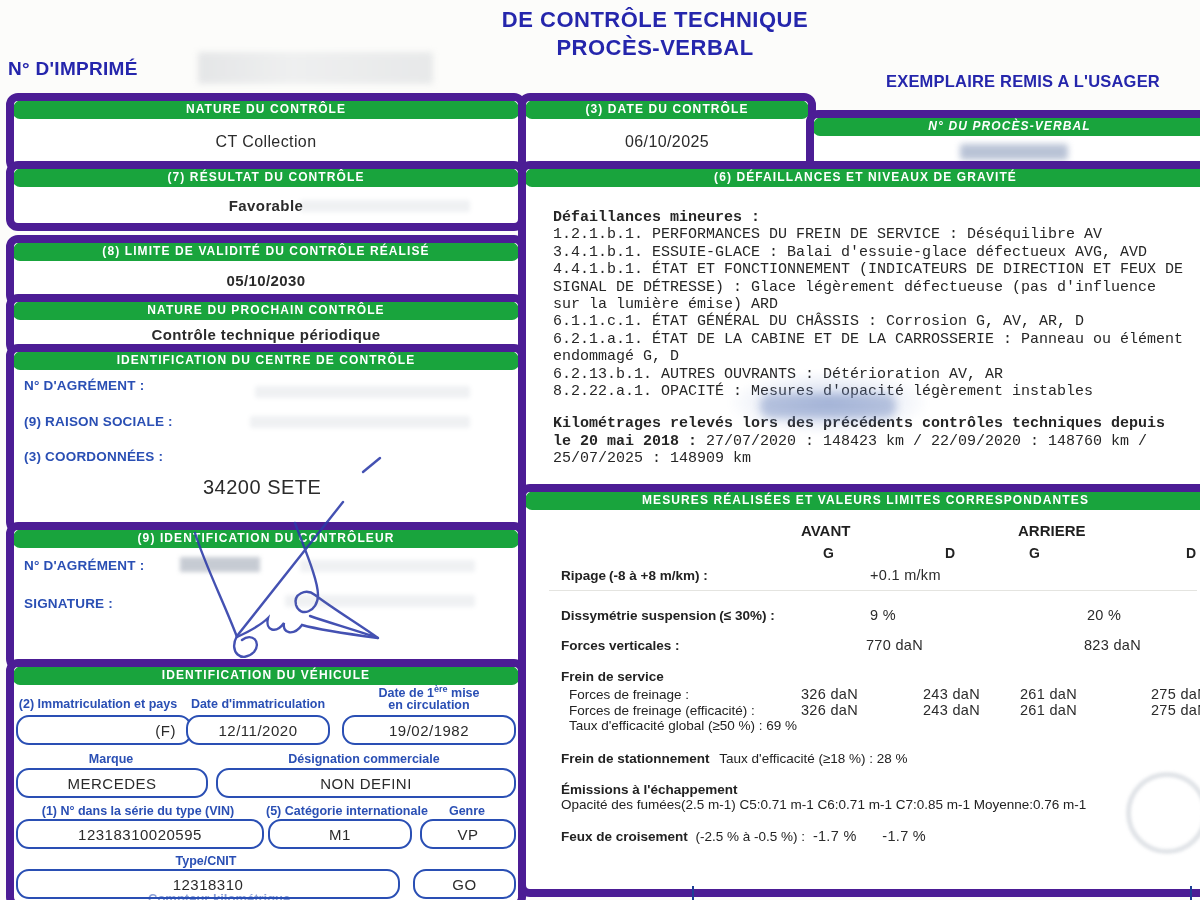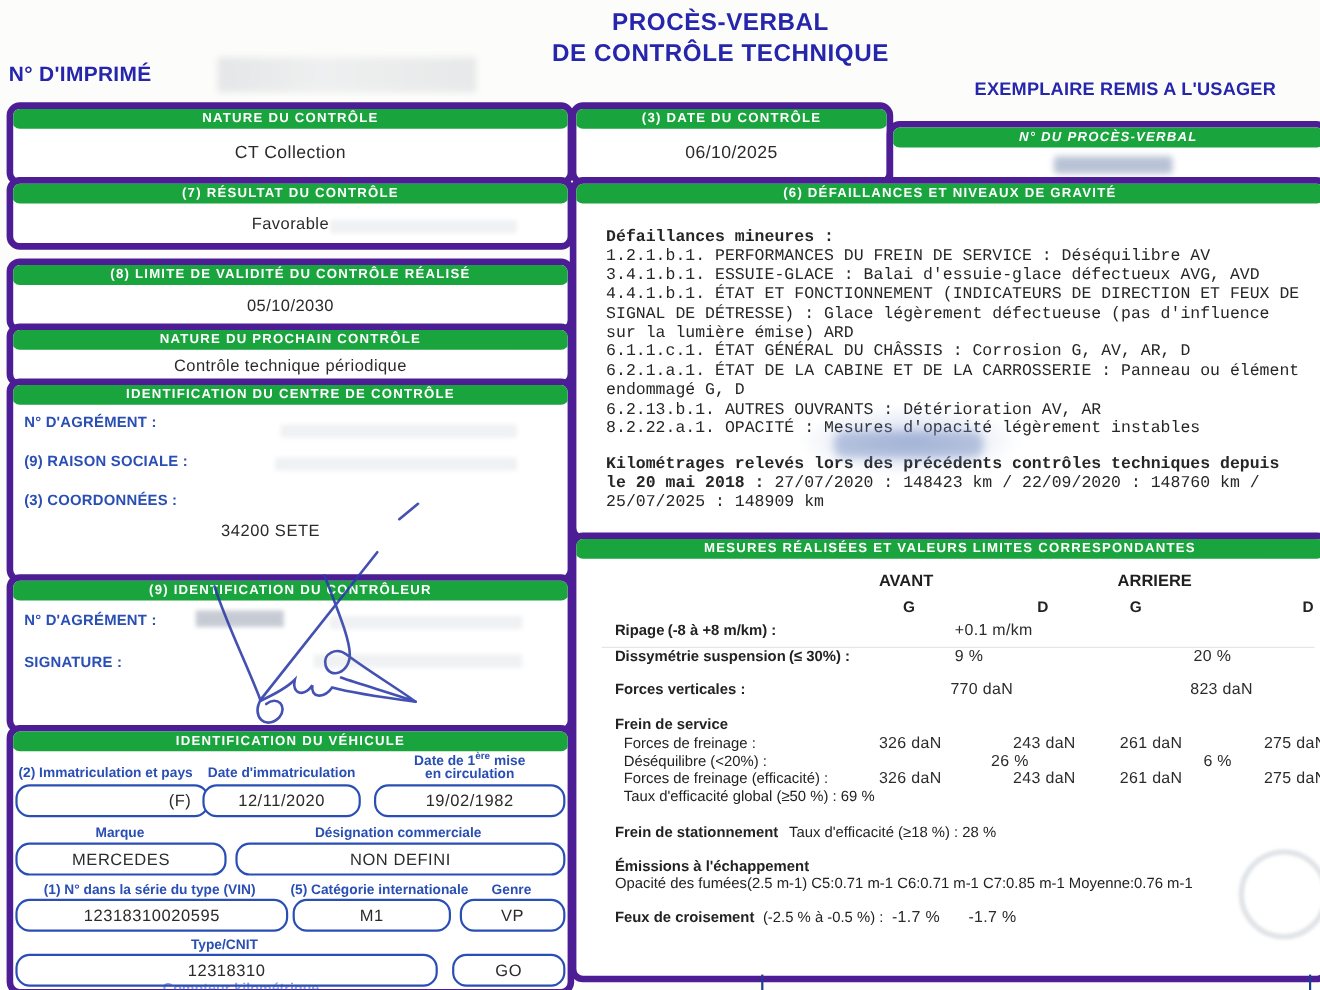--- a/index.html
+++ b/index.html
@@ -4,26 +4,26 @@
 <style>
   html,body{margin:0;padding:0;background:#e8e8e6;}
   #page{position:relative;width:1200px;height:900px;background:#fcfcfa;overflow:hidden;
         font-family:"Liberation Sans",sans-serif;color:#2d2d2d;}
   
   .doc-title{position:absolute;left:330px;top:6px;width:650px;text-align:center;
              color:#2526ac;font-weight:bold;font-size:22px;line-height:28px;letter-spacing:.5px;}
   .imprint{position:absolute;left:8px;top:58px;color:#2526ac;font-weight:bold;font-size:19px;letter-spacing:.3px;}
   .copy-label{position:absolute;left:886px;top:72px;color:#2526ac;font-weight:bold;font-size:16.5px;letter-spacing:.2px;}
   
-  .sec{position:absolute;background:#fff;border:6px solid #4c1d95;border-radius:12px;overflow:hidden;
+  .sec{position:absolute;background:#fff;border:8px solid #4c1d95;border-radius:12px;overflow:hidden;
        display:flex;flex-direction:column;}
   .bar{height:19px;background:#19a43d;color:#fff;font-weight:bold;font-size:12px;line-height:19px;
        text-align:center;letter-spacing:1.1px;border-radius:9px 9px 7px 7px;margin:-1px -1px 0 -1px;flex:0 0 auto;}
   .val{flex:1;display:flex;align-items:center;justify-content:center;font-size:16px;letter-spacing:.4px;}
-  .val.bold{font-weight:normal;font-size:15px;}
+  .val.bold{font-weight:bold;font-size:15px;}
   .flabel{position:absolute;color:#2a4fb4;font-weight:bold;font-size:13.5px;letter-spacing:.2px;}
   .printed{color:#2b2b2b;}
   
   .pill{position:absolute;height:26px;border:2px solid #2a4fb4;border-radius:13px;background:#fff;
         display:flex;align-items:center;justify-content:center;font-size:15px;letter-spacing:.5px;color:#2b2b2b;}
   .vlabel{position:absolute;color:#2a4fb4;font-weight:bold;font-size:12.5px;text-align:center;white-space:nowrap;}
   .vlabel sup{font-size:9px;}
   
   .def-body{padding:22px 20px 0 27px;font-size:15px;line-height:17.4px;color:#262626;font-family:Liberation Mono, monospace;}
   .def-intro{font-weight:bold;}
@@ -52,22 +52,22 @@
   .tick{position:absolute;width:2px;background:#1d3e96;}
   .footer-cut{position:absolute;left:148px;top:891px;font-size:13px;color:#2a4fb4;opacity:.55;font-weight:bold;}
   svg.sig{position:absolute;left:150px;top:390px;pointer-events:none;}
 </style>
 </head>
 <body>
 
 <div id="page">
 
   <div class="doc-title">
+    <div>DE CONTRÔLE TECHNIQUE</div>
     <div>PROCÈS-VERBAL</div>
-    <div>DE CONTRÔLE TECHNIQUE</div>
   </div>
   <div class="imprint">N° D'IMPRIMÉ</div>
   <div class="copy-label">EXEMPLAIRE REMIS A L'USAGER</div>
   <div class="smudge" style="left:198px;top:52px;width:235px;height:32px;background:linear-gradient(90deg,#c9ccd1,#dfe1e4 40%,#cfd2d6);filter:blur(3px);opacity:.45;"></div>
 
   <div class="sec" style="left:6px;top:93px;width:504px;height:64px;">
     <div class="bar">NATURE DU CONTRÔLE</div>
     <div class="val printed">CT Collection</div>
   </div>
 
@@ -84,21 +84,21 @@
   <div class="sec" style="left:6px;top:294px;width:504px;height:46px;">
     <div class="bar">NATURE DU PROCHAIN CONTRÔLE</div>
     <div class="val bold printed">Contrôle technique périodique</div>
   </div>
 
   <div class="sec" style="left:6px;top:344px;width:504px;height:174px;">
     <div class="bar">IDENTIFICATION DU CENTRE DE CONTRÔLE</div>
     <div class="flabel" style="left:10px;top:26px;">N° D'AGRÉMENT :</div>
     <div class="flabel" style="left:10px;top:62px;">(9) RAISON SOCIALE :</div>
     <div class="flabel" style="left:10px;top:97px;">(3) COORDONNÉES :</div>
-    <div class="printed" style="position:absolute;left:189px;top:124px;font-size:15px;letter-spacing:.5px;">34200 SETE</div>
+    <div class="printed" style="position:absolute;left:189px;top:124px;font-size:20px;letter-spacing:.5px;">34200 SETE</div>
   </div>
 
   <div class="sec" style="left:6px;top:522px;width:504px;height:133px;">
     <div class="bar">(9) IDENTIFICATION DU CONTRÔLEUR</div>
     <div class="flabel" style="left:10px;top:28px;">N° D'AGRÉMENT :</div>
     <div class="flabel" style="left:10px;top:66px;">SIGNATURE :</div>
     <div class="smudge" style="left:166px;top:27px;width:80px;height:15px;background:#b9bfc9;filter:blur(2px);opacity:.8;"></div>
   </div>
 
   <div class="sec" style="left:6px;top:659px;width:504px;height:234px;">
@@ -174,44 +174,39 @@
         <div class="gd c3 pl11">G</div>
         <div class="gd c4 pl78">D</div>
       </div>
 
       <div class="mrow" style="margin-top:6px;">
         <div class="mlabel"><b>Ripage</b><span class="rng">(-8 à +8 m/km) :</span></div>
         <div class="mc s12 pl69">+0.1 m/km</div>
       </div>
       <div class="faint-rule"></div>
 
-      <div class="mrow" style="margin-top:0;">
+      <div class="mrow" style="margin-top:16px;">
         <div class="mlabel"><b>Dissymétrie suspension</b><span class="rng">(≤ 30%) :</span></div>
         <div class="mc s12 pl69">9 %</div>
         <div class="mc s34 pl69">20 %</div>
       </div>
 
       <div class="mrow" style="margin-top:14px;">
         <div class="mlabel">Forces verticales :</div>
         <div class="mc s12 pl65">770 daN</div>
         <div class="mc s34 pl66">823 daN</div>
       </div>
 
       <div class="mlabel" style="margin-top:16px;">Frein de service</div>
       <div class="mrow" style="margin-top:2px;">
         <div class="sub">Forces de freinage :</div>
         <div class="mc c1 pl0">326 daN</div>
         <div class="mc c2 pl0">243 daN</div>
         <div class="mc c3 pl2">261 daN</div>
         <div class="mc c4 pl43">275 daN</div>
-      </div>
-      <div class="mrow">
-        <div class="sub">Déséquilibre (&lt;20%) :</div>
-        <div class="mc s12 pl102">26 %</div>
-        <div class="mc s34 pl78">6 %</div>
       </div>
       <div class="mrow">
         <div class="sub">Forces de freinage (efficacité) :</div>
         <div class="mc c1 pl0">326 daN</div>
         <div class="mc c2 pl0">243 daN</div>
         <div class="mc c3 pl2">261 daN</div>
         <div class="mc c4 pl43">275 daN</div>
       </div>
       <div class="sub inline-row">Taux d'efficacité global (≥50 %) : 69 %</div>
 

